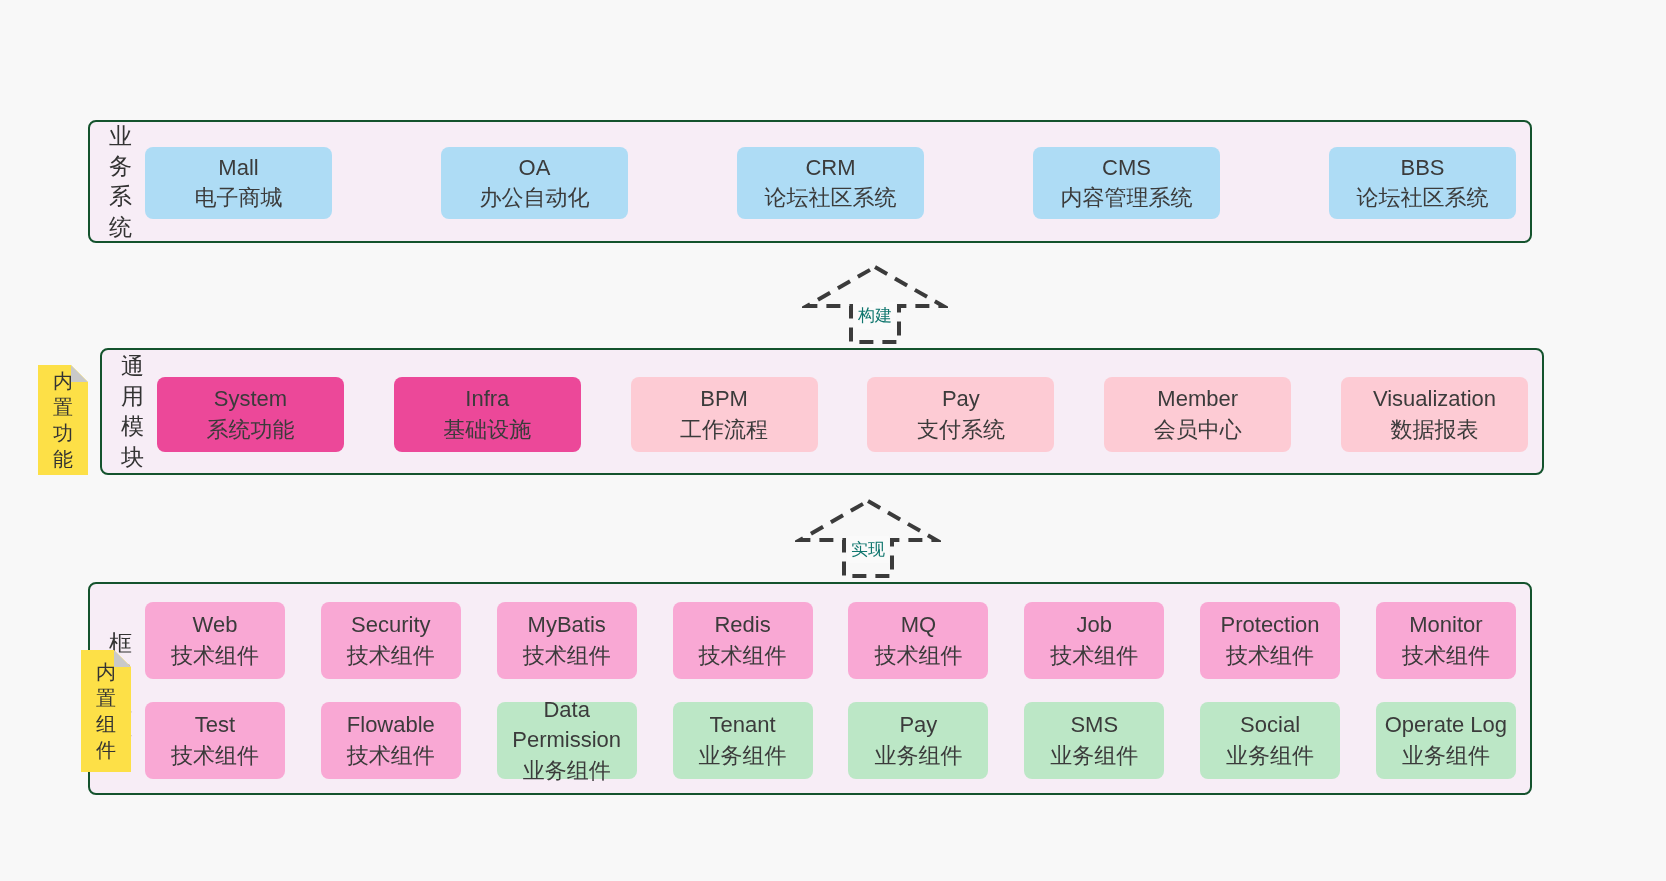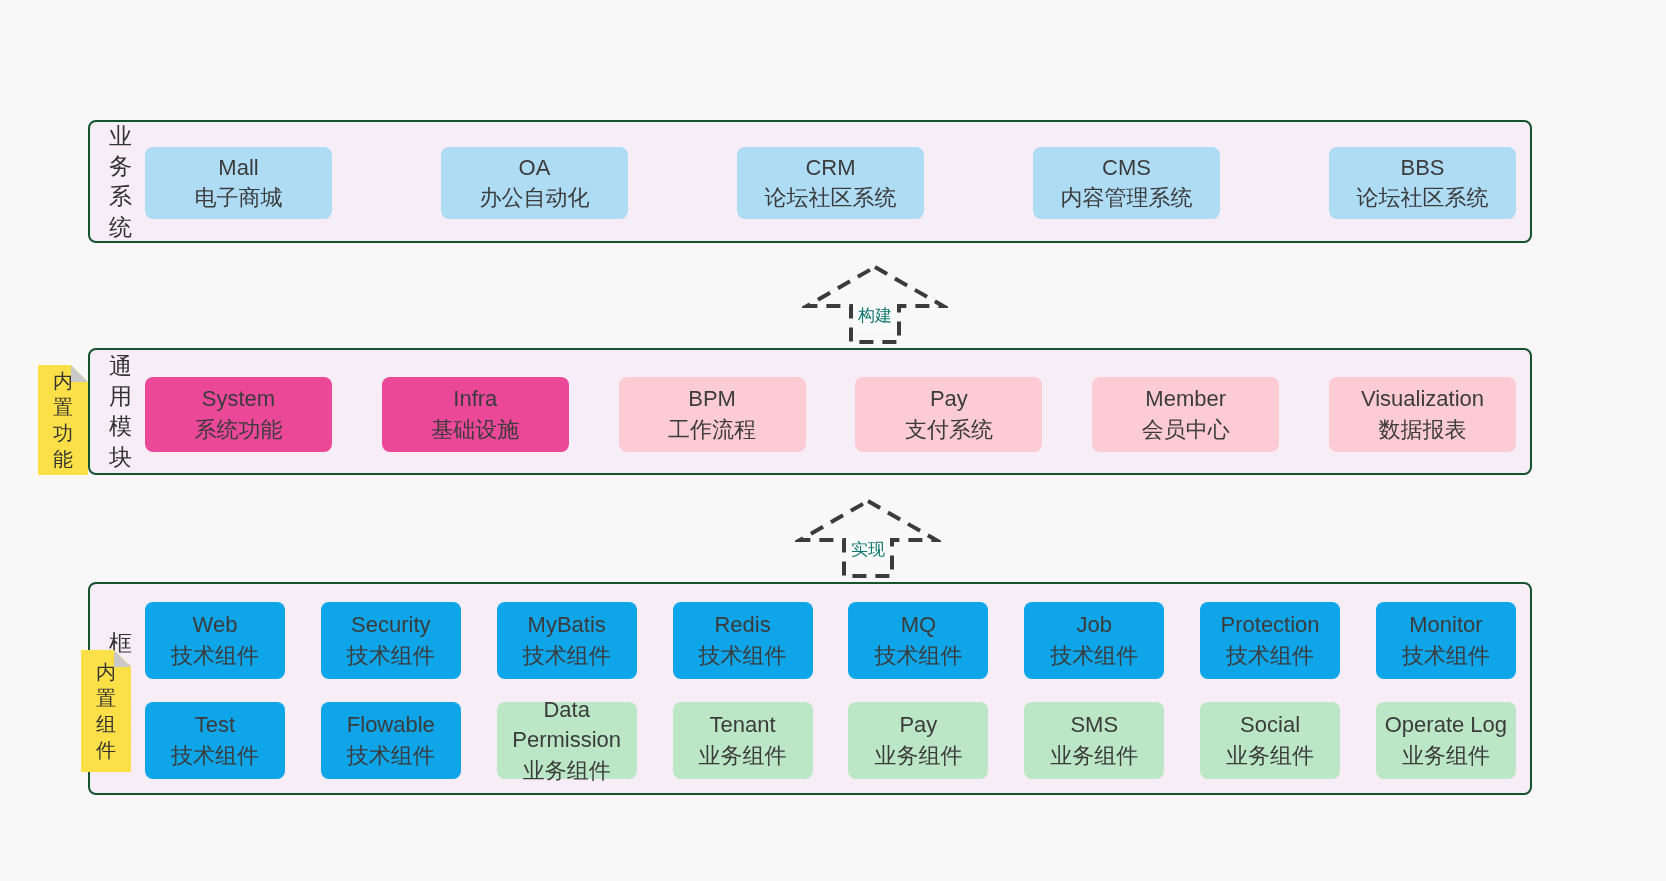--- a/index.html
+++ b/index.html
@@ -11,21 +11,21 @@
     color:#3b3b3b;
     overflow:hidden;
   }
   .band {
     position:absolute; left:88px; width:1444px;
     background:#f7edf6;
     border:2px solid #14532d;
     border-radius:8px;
   }
   #band-business   { top:120px; height:123px; }
-  #band-modules    { top:348px; height:127px; }
+  #band-modules    { top:348px; height:127px;margin-left:12px; }
   #band-components { top:582px; height:213px; }
 
   .band-label {
     position:absolute; left:16px; top:50%; transform:translateY(-50%);
     width:1.25em; font-size:23px; line-height:1.32;
     word-break:break-all; text-align:center; color:#333;
   }
 
   .box-row {
     position:absolute; left:55px; right:14px;
@@ -42,21 +42,21 @@
     text-align:center; font-size:22px; line-height:1.38;
     padding:4px 6px;
   }
   .wide { width:187px; height:72px; }
   #band-modules .wide { height:75px; }
   .narrow { width:140px; height:77px; }
 
   .blue  { background:#aedcf5; }
   .red   { background:#ec4899; }
   .pink  { background:#fdcbd4; }
-  .green { background:#0ea5e9; }
+  .green { background:#f9a8d4; }
   .light { background:#bce7c6; }
 
   .sticky {
     position:absolute; left:38px; z-index:5;
     background:#fde047;
     clip-path:polygon(0 0, calc(100% - 17px) 0, 100% 17px, 100% 100%, 0 100%);
     display:flex; align-items:center; justify-content:center;
   }
   #sticky-modules    { top:365px; width:50px; height:110px; }
   #sticky-components { top:650px; width:50px; height:122px;margin-left:43px; }

